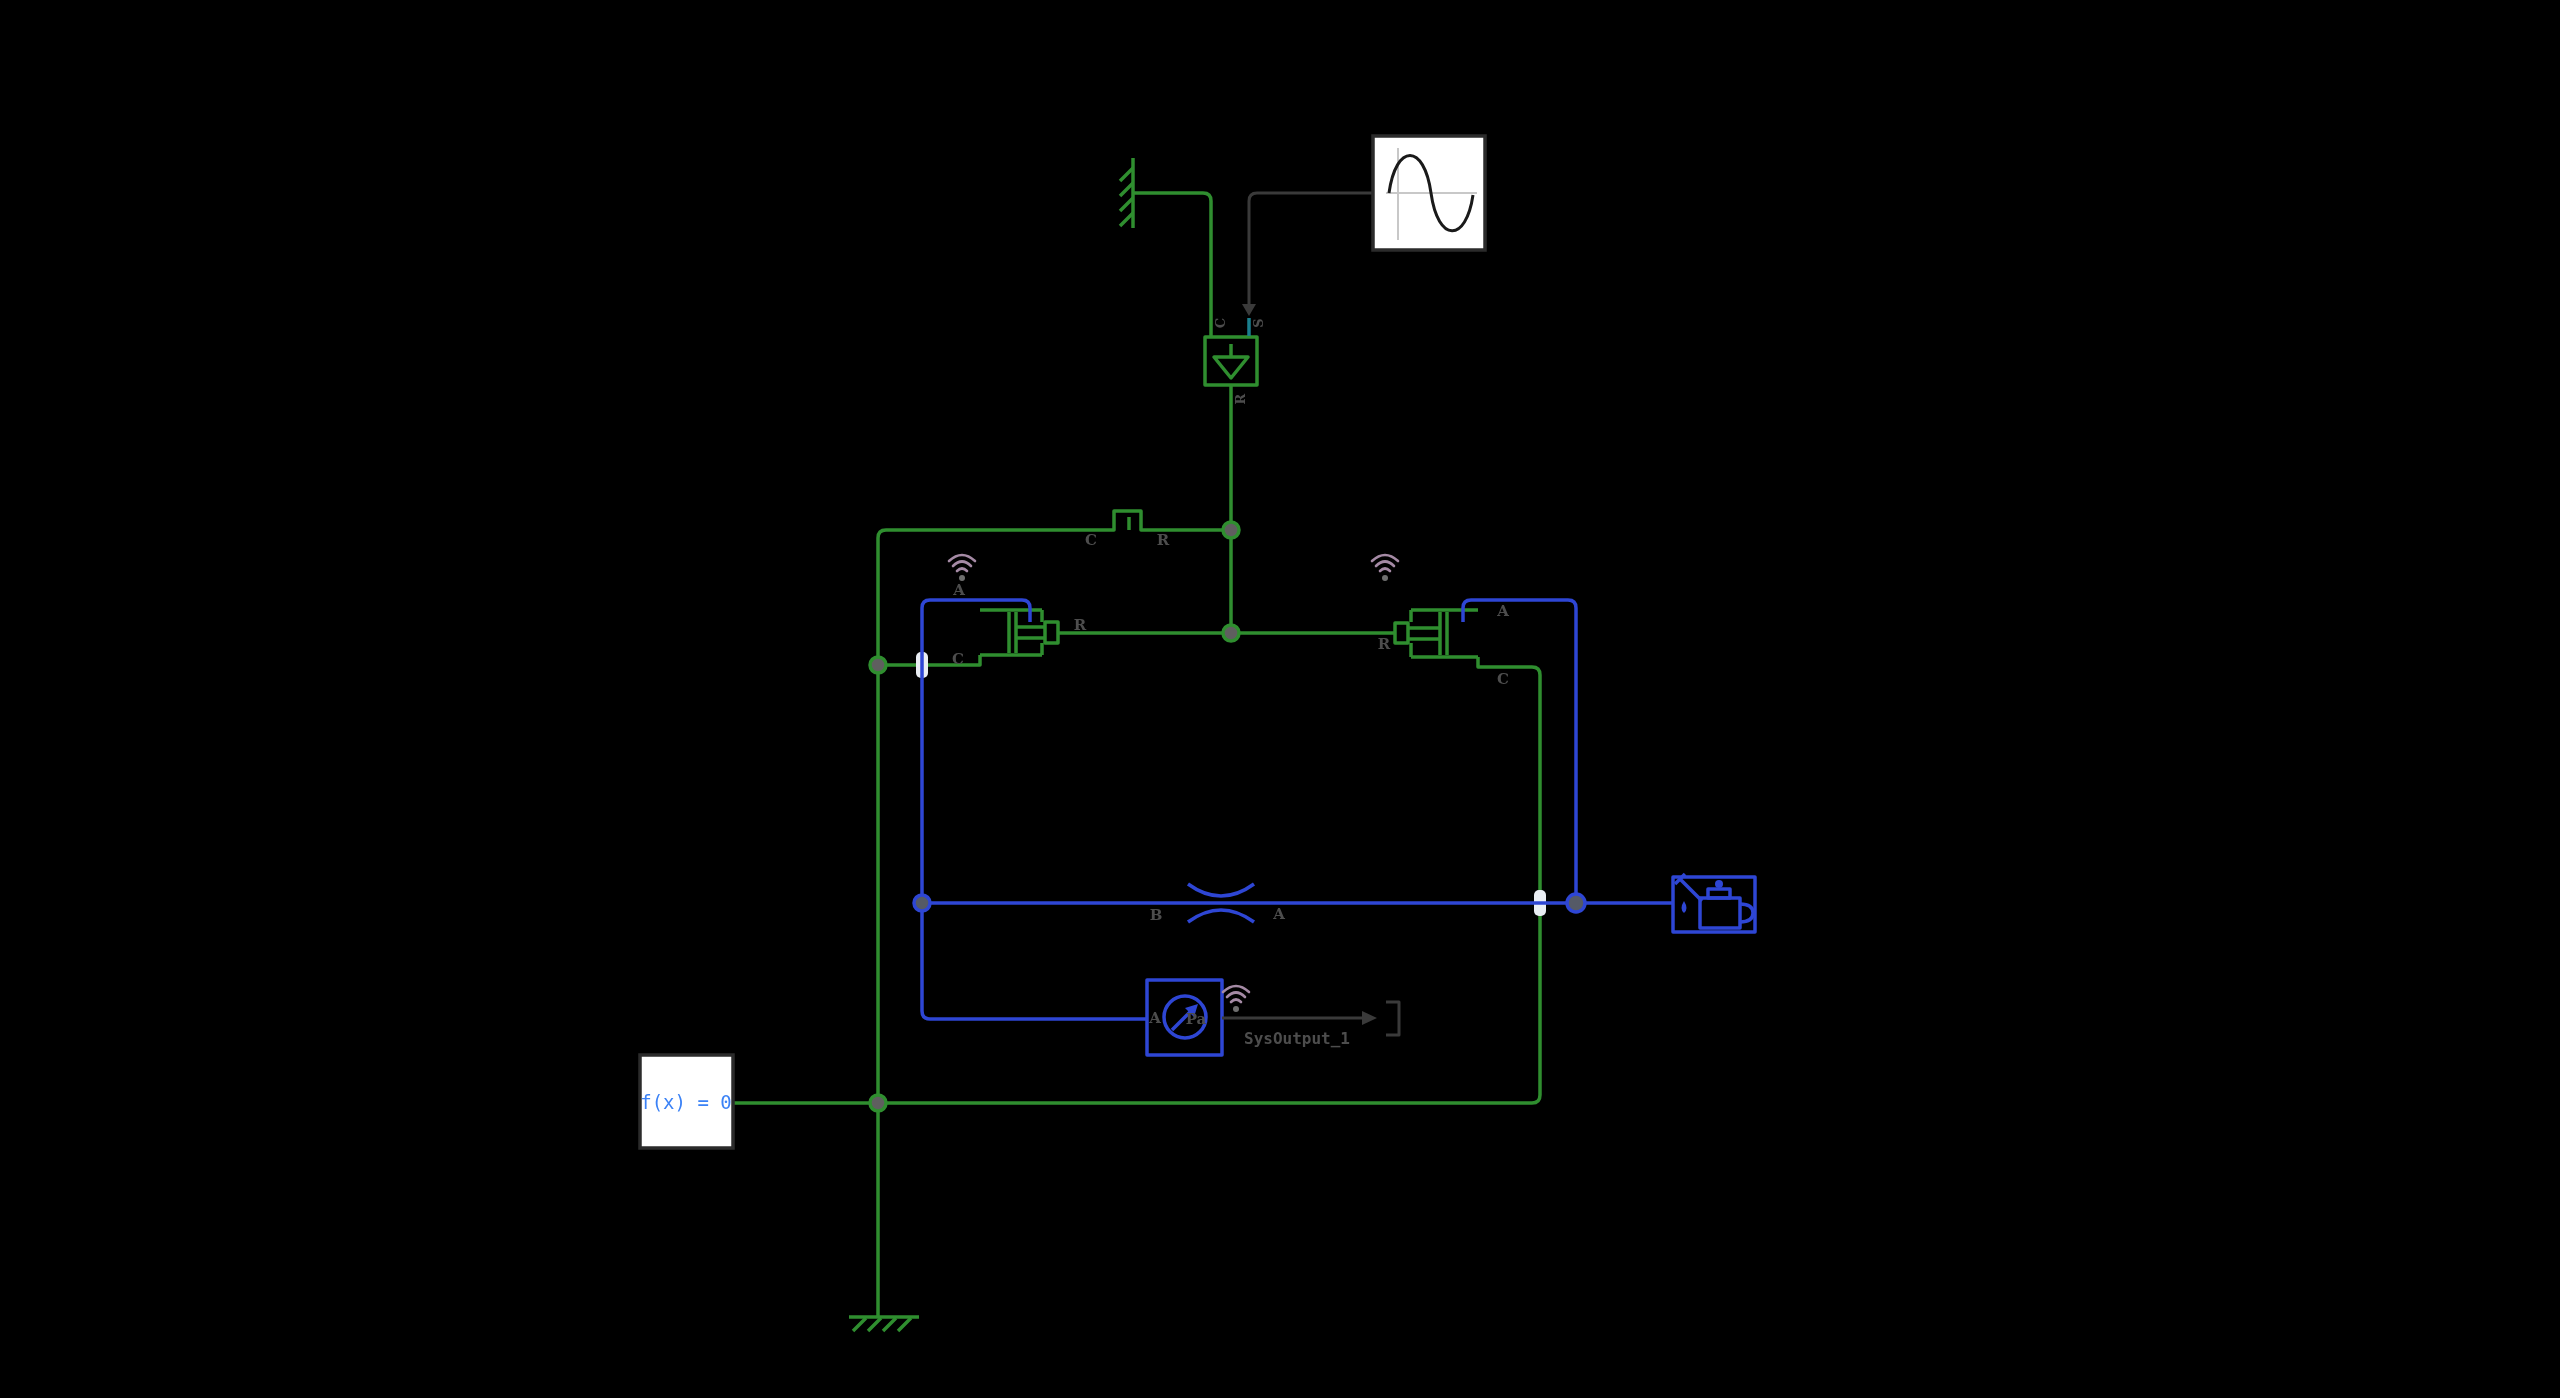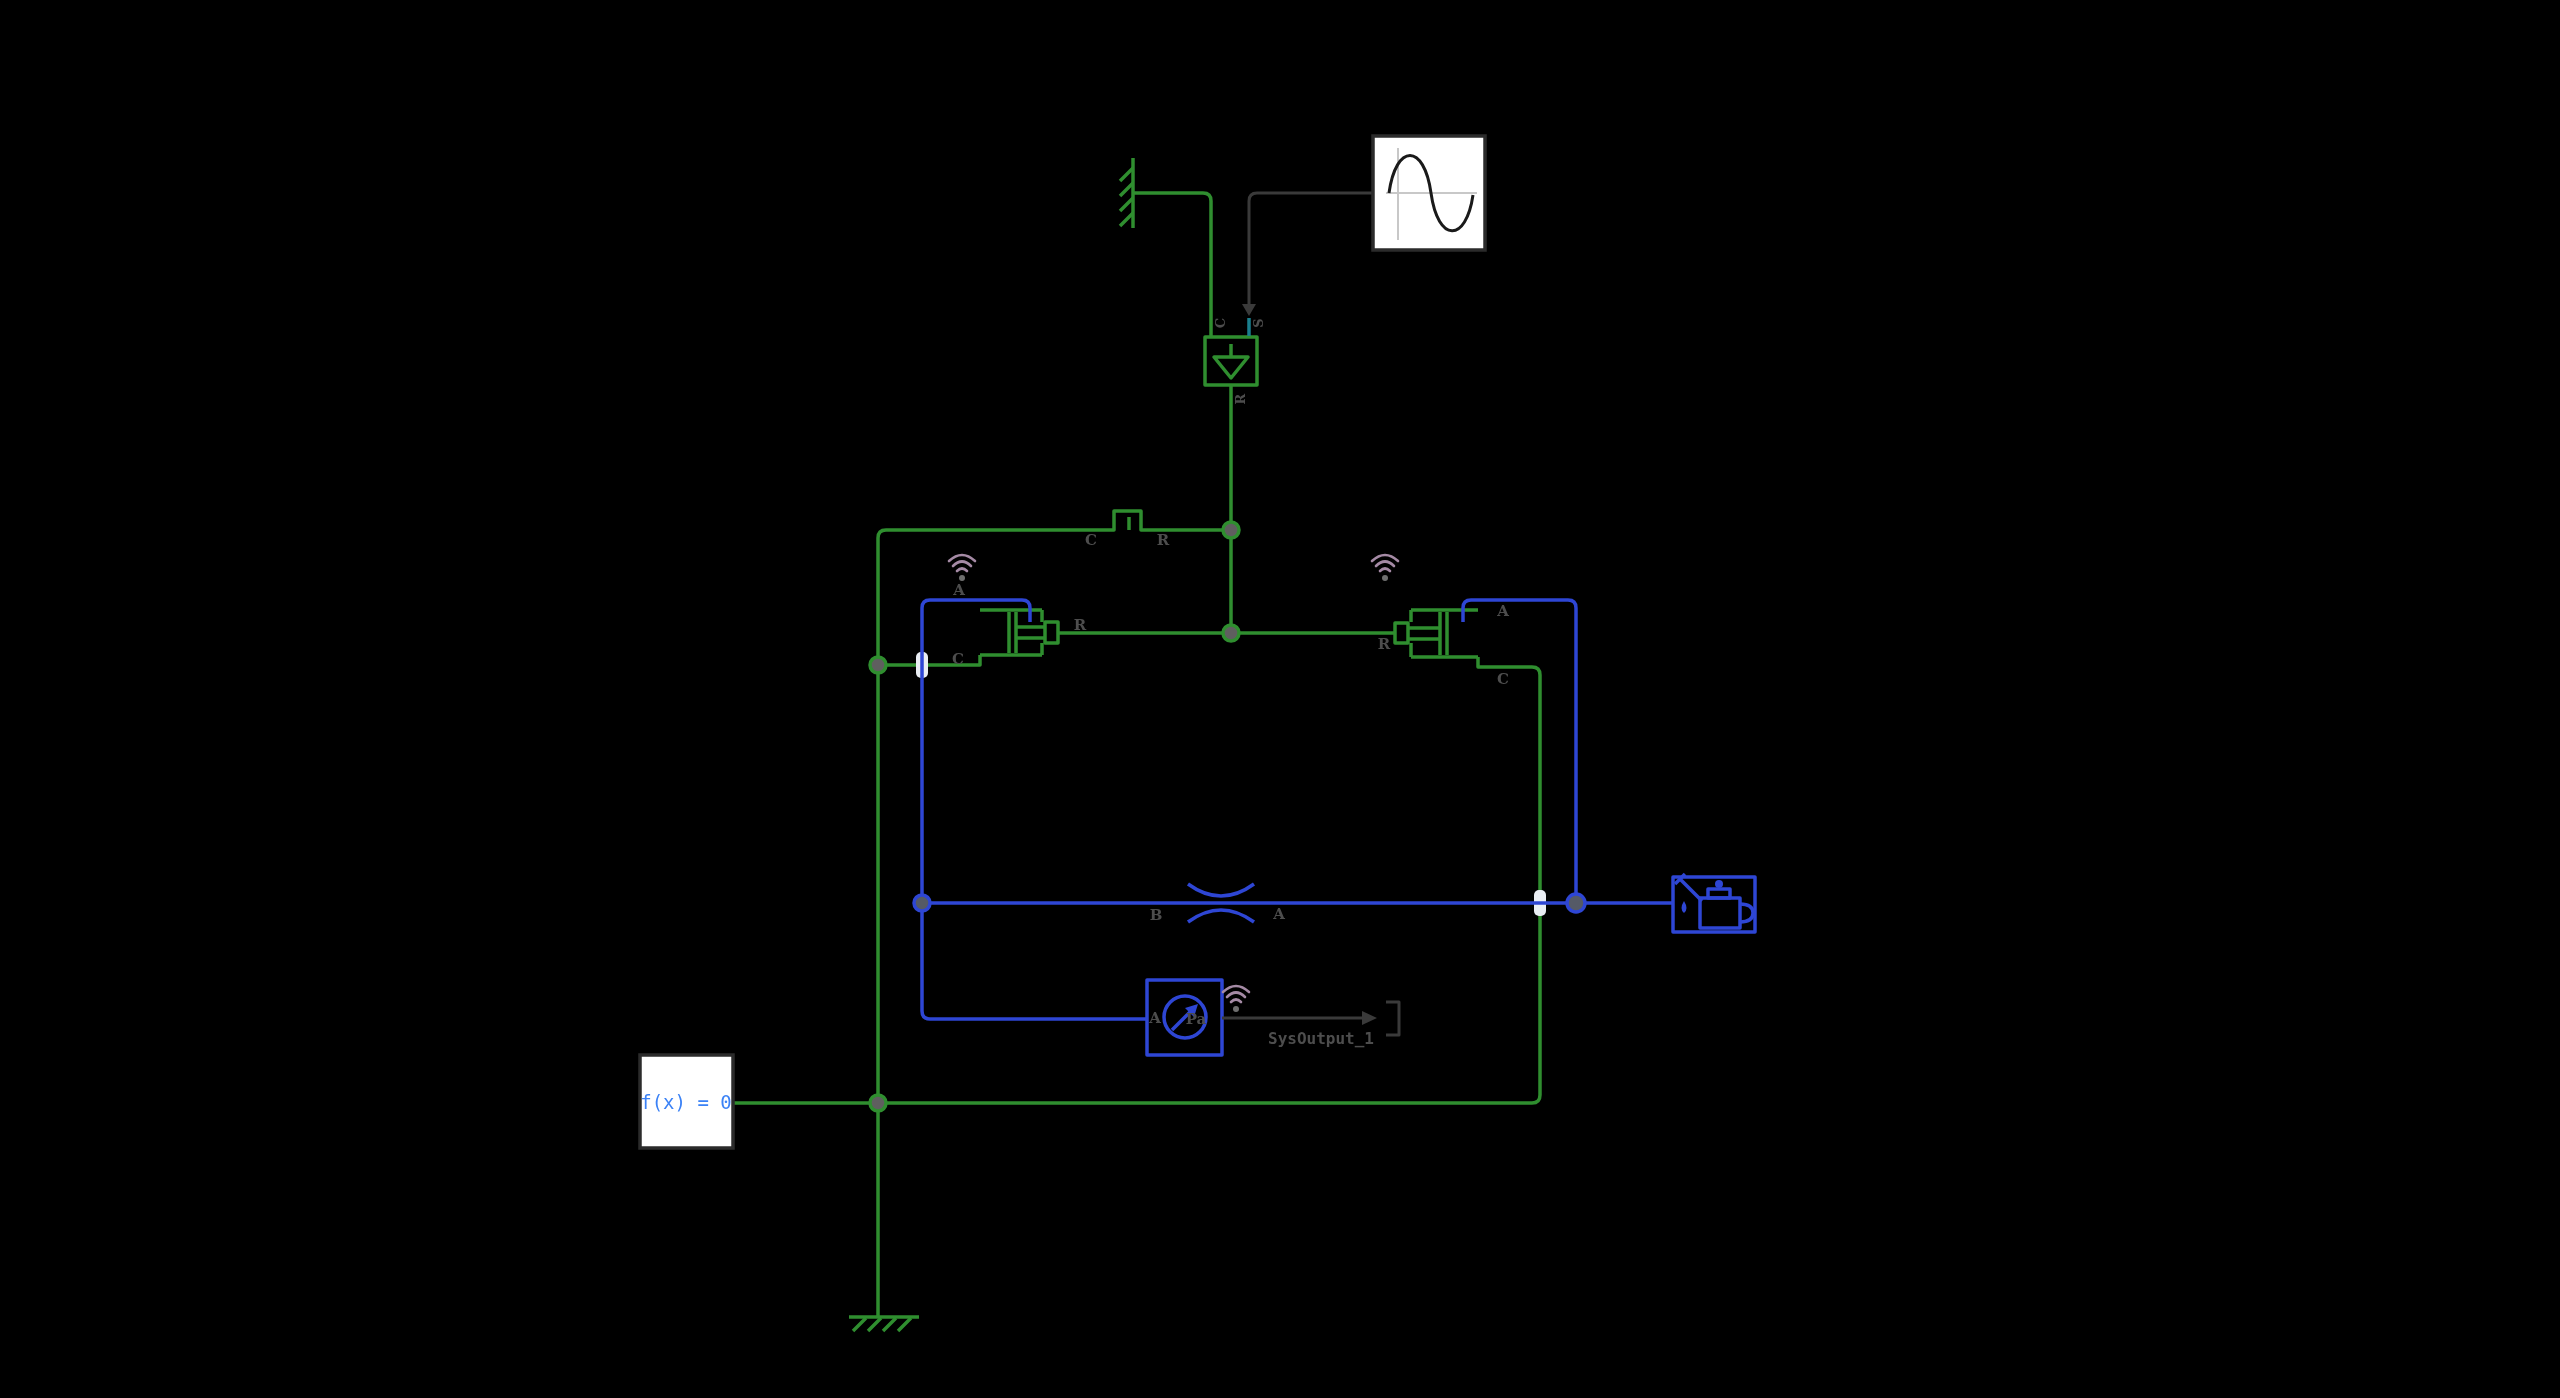--- a/index.html
+++ b/index.html
@@ -15,21 +15,21 @@
   .dotg{fill:#5f5f5f;stroke:var(--green,#2F8E2F);stroke-width:3.5;}
   .dotb{fill:#555a66;stroke:var(--blue,#2E46D4);stroke-width:3.5;}
   .hop{fill:var(--crossing,#e9edf3);}
   .whitebox{fill:#ffffff;stroke:#2b2b2b;stroke-width:3.5;}
   .axis{stroke:#c8c8c8;stroke-width:2;fill:none;}
   .wave{stroke:#1a1a1a;stroke-width:3;fill:none;}
   
   .lbl{position:absolute;transform:translate(-50%,-50%);
        font:bold 15px "DejaVu Serif",serif;color:var(--label,#4d4d4d);white-space:pre;}
   .lbl.rot{transform:translate(-50%,-50%) rotate(-90deg);font-size:13px;}
-  .lbl.mono{font:bold 16px "DejaVu Sans Mono",monospace;color:var(--label,#4d4d4d);margin-left:24px;}
+  .lbl.mono{font:bold 16px "DejaVu Sans Mono",monospace;color:var(--label,#4d4d4d);}
   .lbl.solver-text{font:19px "DejaVu Sans Mono",monospace;color:#3b82f6;}
 </style>
 </head>
 <body>
 
 <div class="stage">
 
 <svg width="2560" height="1398" viewBox="0 0 2560 1398">
 
   <g>

